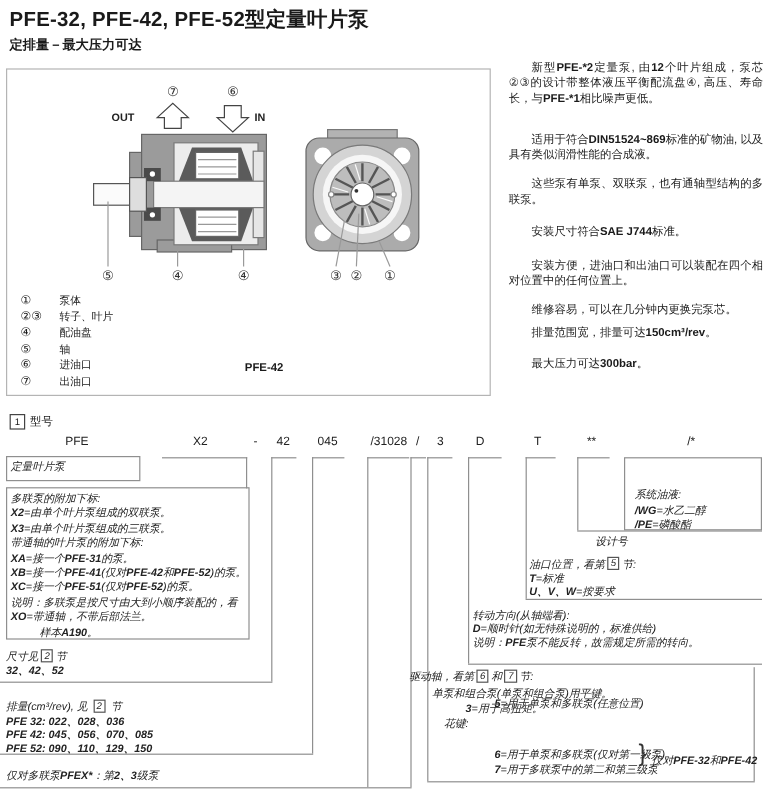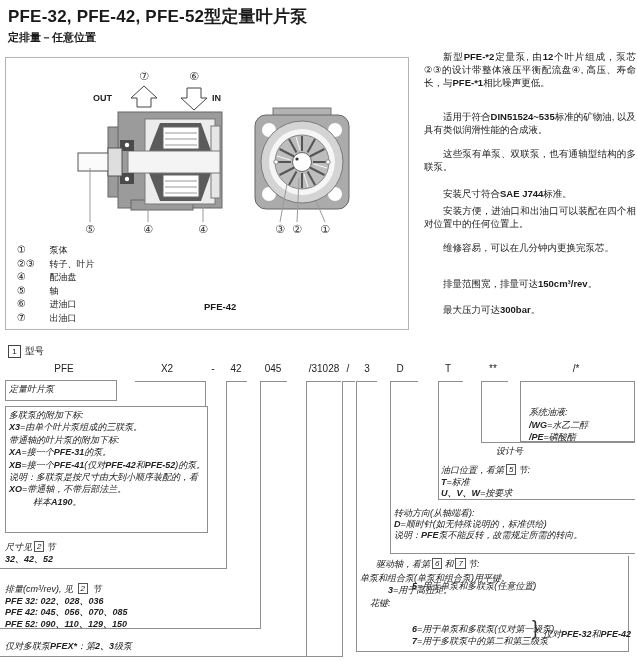--- a/index.html
+++ b/index.html
@@ -26,21 +26,21 @@
   .bxd{position:absolute;border:1px solid #8f8f8f;}
   .tb{position:absolute;font-size:9px;line-height:12.4px;white-space:nowrap;color:#222;font-style:italic;}
   .brace{position:absolute;font-size:20px;font-weight:400;color:#333;}
 </style>
 </head>
 <body>
 
 <div class="page">
 
   <div class="abs title">PFE-32, PFE-42, PFE-52型定量叶片泵</div>
-  <div class="abs subtitle">定排量－任意位置</div>
+  <div class="abs subtitle">定排量－最大压力可达</div>
 
   <div class="abs figure-box">
     <svg class="fig-svg" width="400" height="269" viewBox="6 58 400 269" xmlns="http://www.w3.org/2000/svg">
 
       <g>
 
         <rect x="108" y="127" width="24" height="70" fill="#9b9b9b" stroke="#666"></rect>
         <rect x="118" y="112" width="104" height="96" fill="#9b9b9b" stroke="#666"></rect>
         <rect x="131" y="200" width="62" height="10" fill="#9b9b9b" stroke="#666"></rect>
 
@@ -144,26 +144,26 @@
       <span>进油口</span></div>
     <div class="lg-row" style="top:253.5px">
       <span class="lg-num">⑦</span>
       <span>出油口</span></div>
 
     <div class="abs fig-caption">PFE-42</div>
   </div>
 
   <div class="abs intro">
     <p style="margin-top:0"><span>新型</span><span class="b">PFE-*2</span><span>定量泵, 由</span><span class="b">12</span><span>个叶片组成，泵芯②③的设计带整体液压平衡配流盘④, 高压、寿命长，与</span><span class="b">PFE-*1</span><span>相比噪声更低。</span></p>
-    <p style="margin-top:21px"><span>适用于符合</span><span class="b">DIN51524~535</span><span>标准的矿物油, 以及具有类似润滑性能的合成液。</span></p>
+    <p style="margin-top:21px"><span>适用于符合</span><span class="b">DIN51524~869</span><span>标准的矿物油, 以及具有类似润滑性能的合成液。</span></p>
     <p style="margin-top:11px"><span>这些泵有单泵、双联泵，也有通轴型结构的多联泵。</span></p>
     <p style="margin-top:14px"><span>安装尺寸符合</span><span class="b">SAE J744</span><span>标准。</span></p>
-    <p style="margin-top:4px"><span>安装方便，进油口和出油口可以装配在四个相对位置中的任何位置上。</span></p>
+    <p style="margin-top:15px"><span>安装方便，进油口和出油口可以装配在四个相对位置中的任何位置上。</span></p>
     <p style="margin-top:11px"><span>维修容易，可以在几分钟内更换完泵芯。</span></p>
-    <p style="margin-top:23px"><span>排量范围宽，排量可达</span><span class="b">150cm³/rev</span><span>。</span></p>
+    <p style="margin-top:6px"><span>排量范围宽，排量可达</span><span class="b">150cm³/rev</span><span>。</span></p>
     <p style="margin-top:13px"><span>最大压力可达</span><span class="b">300bar</span><span>。</span></p>
   </div>
 
   <div class="abs sec-num">1</div>
   <div class="abs sec-title">型号</div>
 
   <span class="tok" style="left:64px">PFE</span>
   <span class="tok" style="left:167px">X2</span>
   <span class="tok" style="left:213px">-</span>
   <span class="tok" style="left:236px">42</span>
@@ -204,24 +204,26 @@
   <div class="ln" style="left:481px;top:442px;width:154px;height:1px"></div>
 
   <div class="bxd" style="left:5px;top:380px;width:110px;height:19px"></div>
   <div class="bxd" style="left:5px;top:406px;width:201px;height:125px"></div>
   <div class="bxd" style="left:520px;top:381px;width:113px;height:59px"></div>
 
   <div class="tb" style="left:9px;top:383px">定量叶片泵</div>
 
   <div class="tb" style="left:9px;top:409px">
     <div><span>多联泵的附加下标:</span></div>
+    <div><span class="b">X2</span><span>=由单个叶片泵组成的双联泵。</span></div>
     <div><span class="b">X3</span><span>=由单个叶片泵组成的三联泵。</span></div>
     <div><span>带通轴的叶片泵的附加下标:</span></div>
     <div><span class="b">XA</span><span>=接一个</span><span class="b">PFE-31</span><span>的泵。</span></div>
     <div><span class="b">XB</span><span>=接一个</span><span class="b">PFE-41</span><span>(仅对</span><span class="b">PFE-42</span><span>和</span><span class="b">PFE-52</span><span>)的泵。</span></div>
+    <div><span class="b">XC</span><span>=接一个</span><span class="b">PFE-51</span><span>(仅对</span><span class="b">PFE-52</span><span>)的泵。</span></div>
     <div><span>说明：多联泵是按尺寸由大到小顺序装配的，看</span></div>
     <div><span class="b">XO</span><span>=带通轴，不带后部法兰。</span></div>
     <div style="padding-left:24px"><span>样本</span><span class="b">A190</span><span>。</span></div>
   </div>
 
   <div class="tb" style="left:5px;top:541px">
     <div><span>尺寸见</span><span class="bx">2</span><span>节</span></div>
     <div><span class="b">32、42、52</span></div>
   </div>
 
@@ -247,21 +249,21 @@
     <div><span class="b">T</span><span>=标准</span></div>
     <div><span class="b">U、V、W</span><span>=按要求</span></div>
   </div>
 
   <div class="tb" style="left:394px;top:508px;line-height:11px">
     <div><span>转动方向(从轴端看):</span></div>
     <div><span class="b">D</span><span>=顺时针(如无特殊说明的，标准供给)</span></div>
     <div><span>说明：</span><span class="b">PFE</span><span>泵不能反转，故需规定所需的转向。</span></div>
   </div>
 
-  <div class="tb" style="left:376px;top:558px"><span>驱动轴，看第</span><span class="bx">6</span><span>和</span><span class="bx">7</span><span>节:</span></div>
+  <div class="tb" style="left:341px;top:558px"><span>驱动轴，看第</span><span class="bx">6</span><span>和</span><span class="bx">7</span><span>节:</span></div>
   <div class="tb" style="left:360px;top:572px"><span>单泵和组合泵(单泵和组合泵)用平键。</span></div>
   <div class="tb" style="left:388px;top:584px"><span class="b">3</span><span>=用于高扭矩。</span></div>
   <div class="tb" style="left:370px;top:597px"><span>花键:</span></div>
   <div class="tb" style="left:412px;top:580px"><span class="b">5</span><span>=用于单泵和多联泵(任意位置)</span></div>
   <div class="tb" style="left:412px;top:622.5px"><span class="b">6</span><span>=用于单泵和多联泵(仅对第一级泵)</span></div>
   <div class="tb" style="left:412px;top:635px"><span class="b">7</span><span>=用于多联泵中的第二和第三级泵</span></div>
   <div class="brace" style="left:532px;top:617px">}</div>
   <div class="tb" style="left:543px;top:628px"><span>仅对</span><span class="b">PFE-32</span><span>和</span><span class="b">PFE-42</span></div>
 
 </div>

